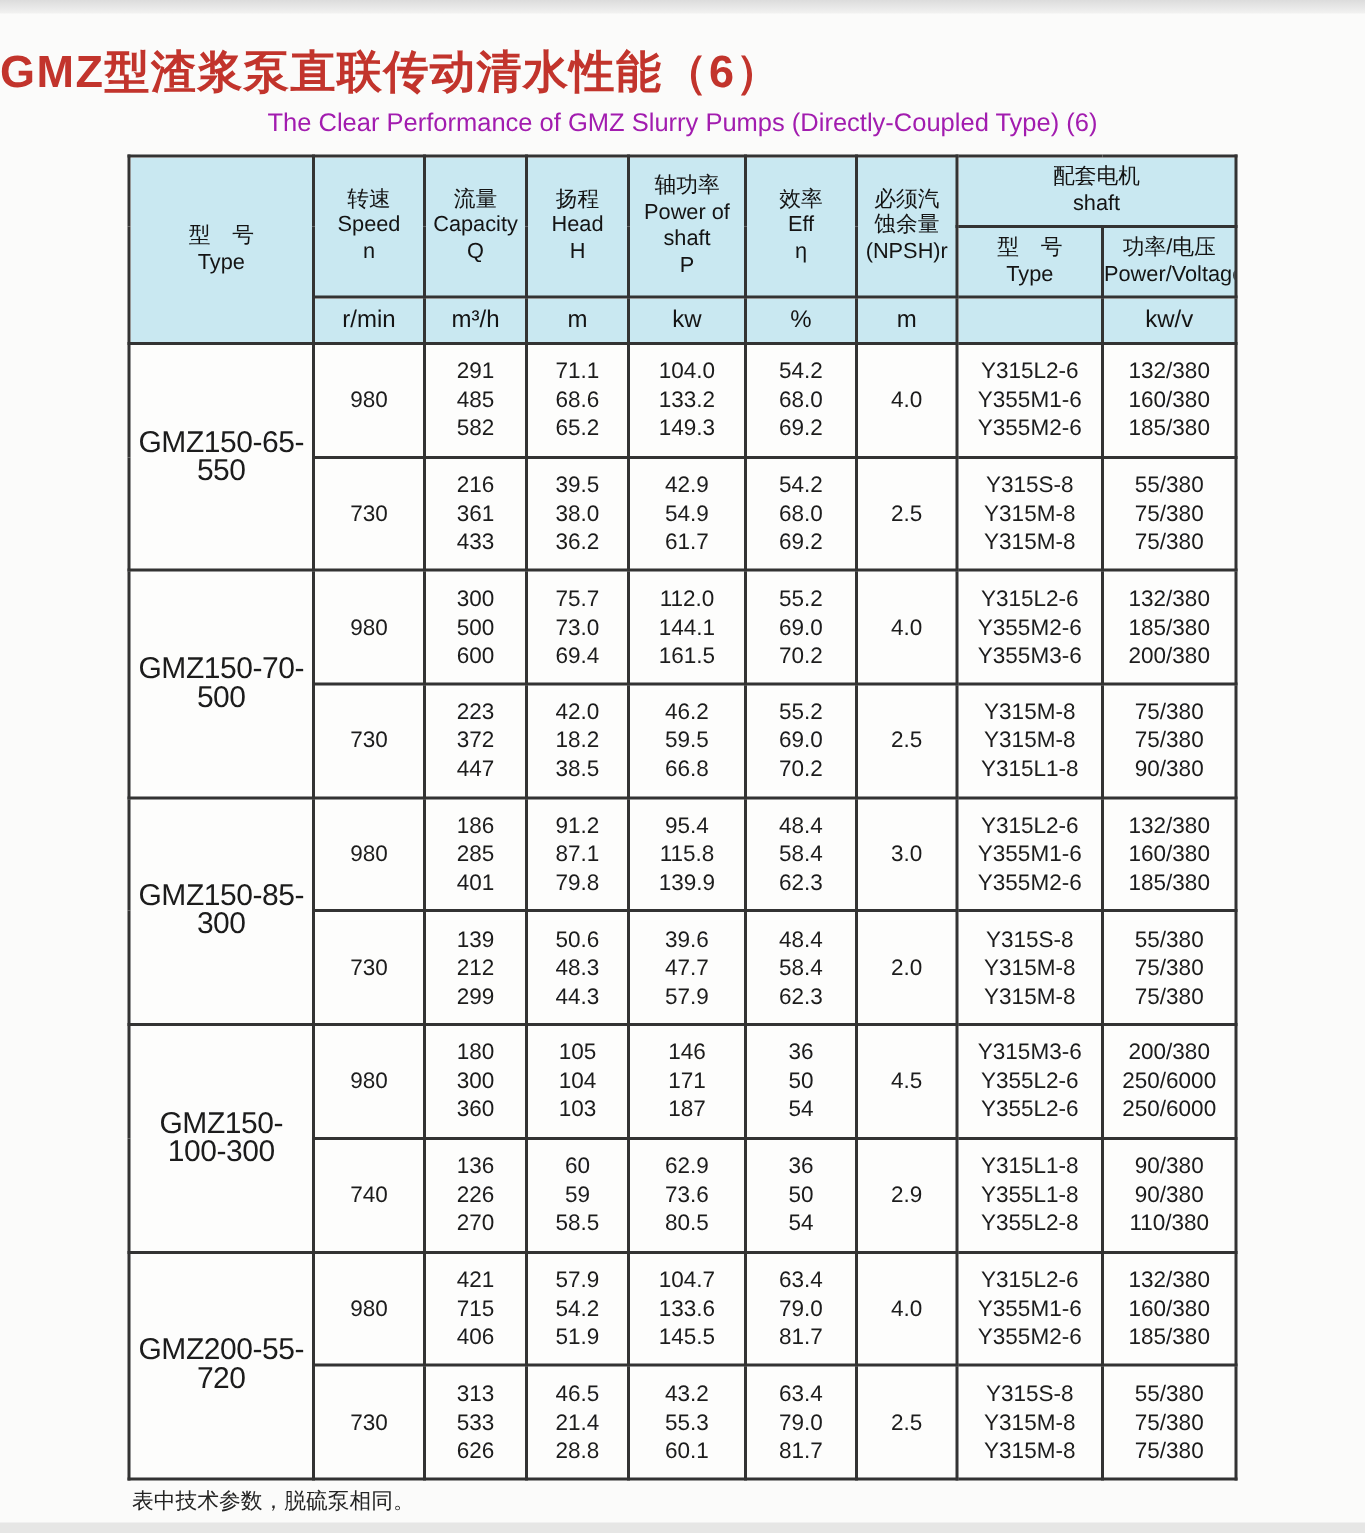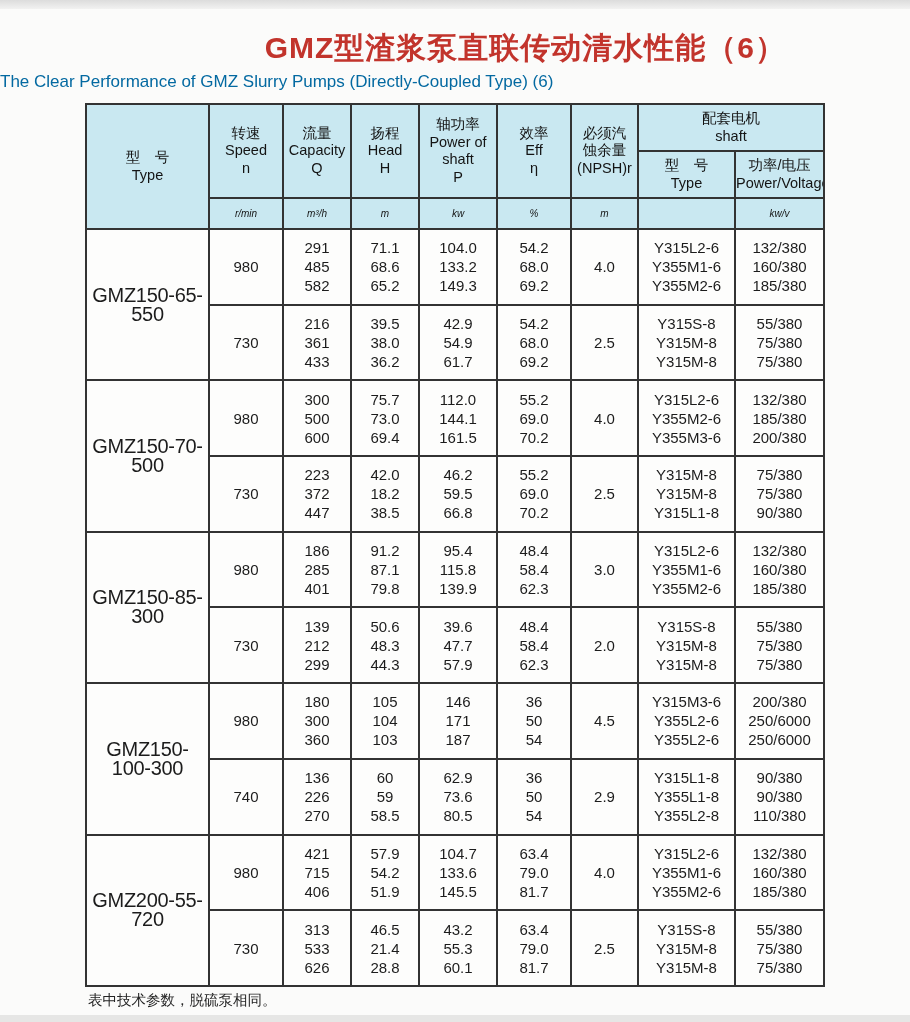--- a/index.html
+++ b/index.html
@@ -23,27 +23,28 @@
   .top-strip {
     position: absolute; top: 0; left: 0; width: 910px; height: 9px;
     background: linear-gradient(#dcdcdc, #f2f2f1);
   }
   .bottom-strip {
     position: absolute; bottom: 0; left: 0; width: 910px; height: 7px;
     background: #e6e6e5;
   }
   .title {
     position: absolute; top: 28px; left: 0; width: 786px;
-    text-align: right;
+    text-align: left;
     font-size: 30px; font-weight: bold; letter-spacing: 1px;
     color: var(--title-color);
   }
   .subtitle {
     position: absolute; top: 72px; left: 0; width: 910px;
-    font-size: 17px; color: #0369a1;
+    text-align: center;
+    font-size: 17px; color: #a21caf;
   }
   table.perf {
     position: absolute; left: 85px; top: 103px;
     width: 738px;
     border-collapse: collapse;
     table-layout: fixed;
   }
   table.perf th, table.perf td {
     border: 2px solid var(--border-color);
     padding: 0;
@@ -54,21 +55,21 @@
   thead th {
     background: var(--header-bg);
     font-weight: normal;
     font-size: 14.5px;
     line-height: 17.5px;
     color: #141414;
   }
   tr.hdr-row-1 { height: 47px; }
   tr.hdr-row-2 { height: 47px; }
   tr.units-row { height: 31px; }
-  tr.units-row th { font-size: 10px; font-style: italic; }
+  tr.units-row th { font-size: 16px; }
   tbody tr { height: 75.7px; }
   tbody td {
     background: var(--cell-bg);
     font-size: 15px;
     line-height: 19px;
     color: #1c1c1c;
   }
   td.model-cell {
     font-size: 20px;
     letter-spacing: -0.3px;

